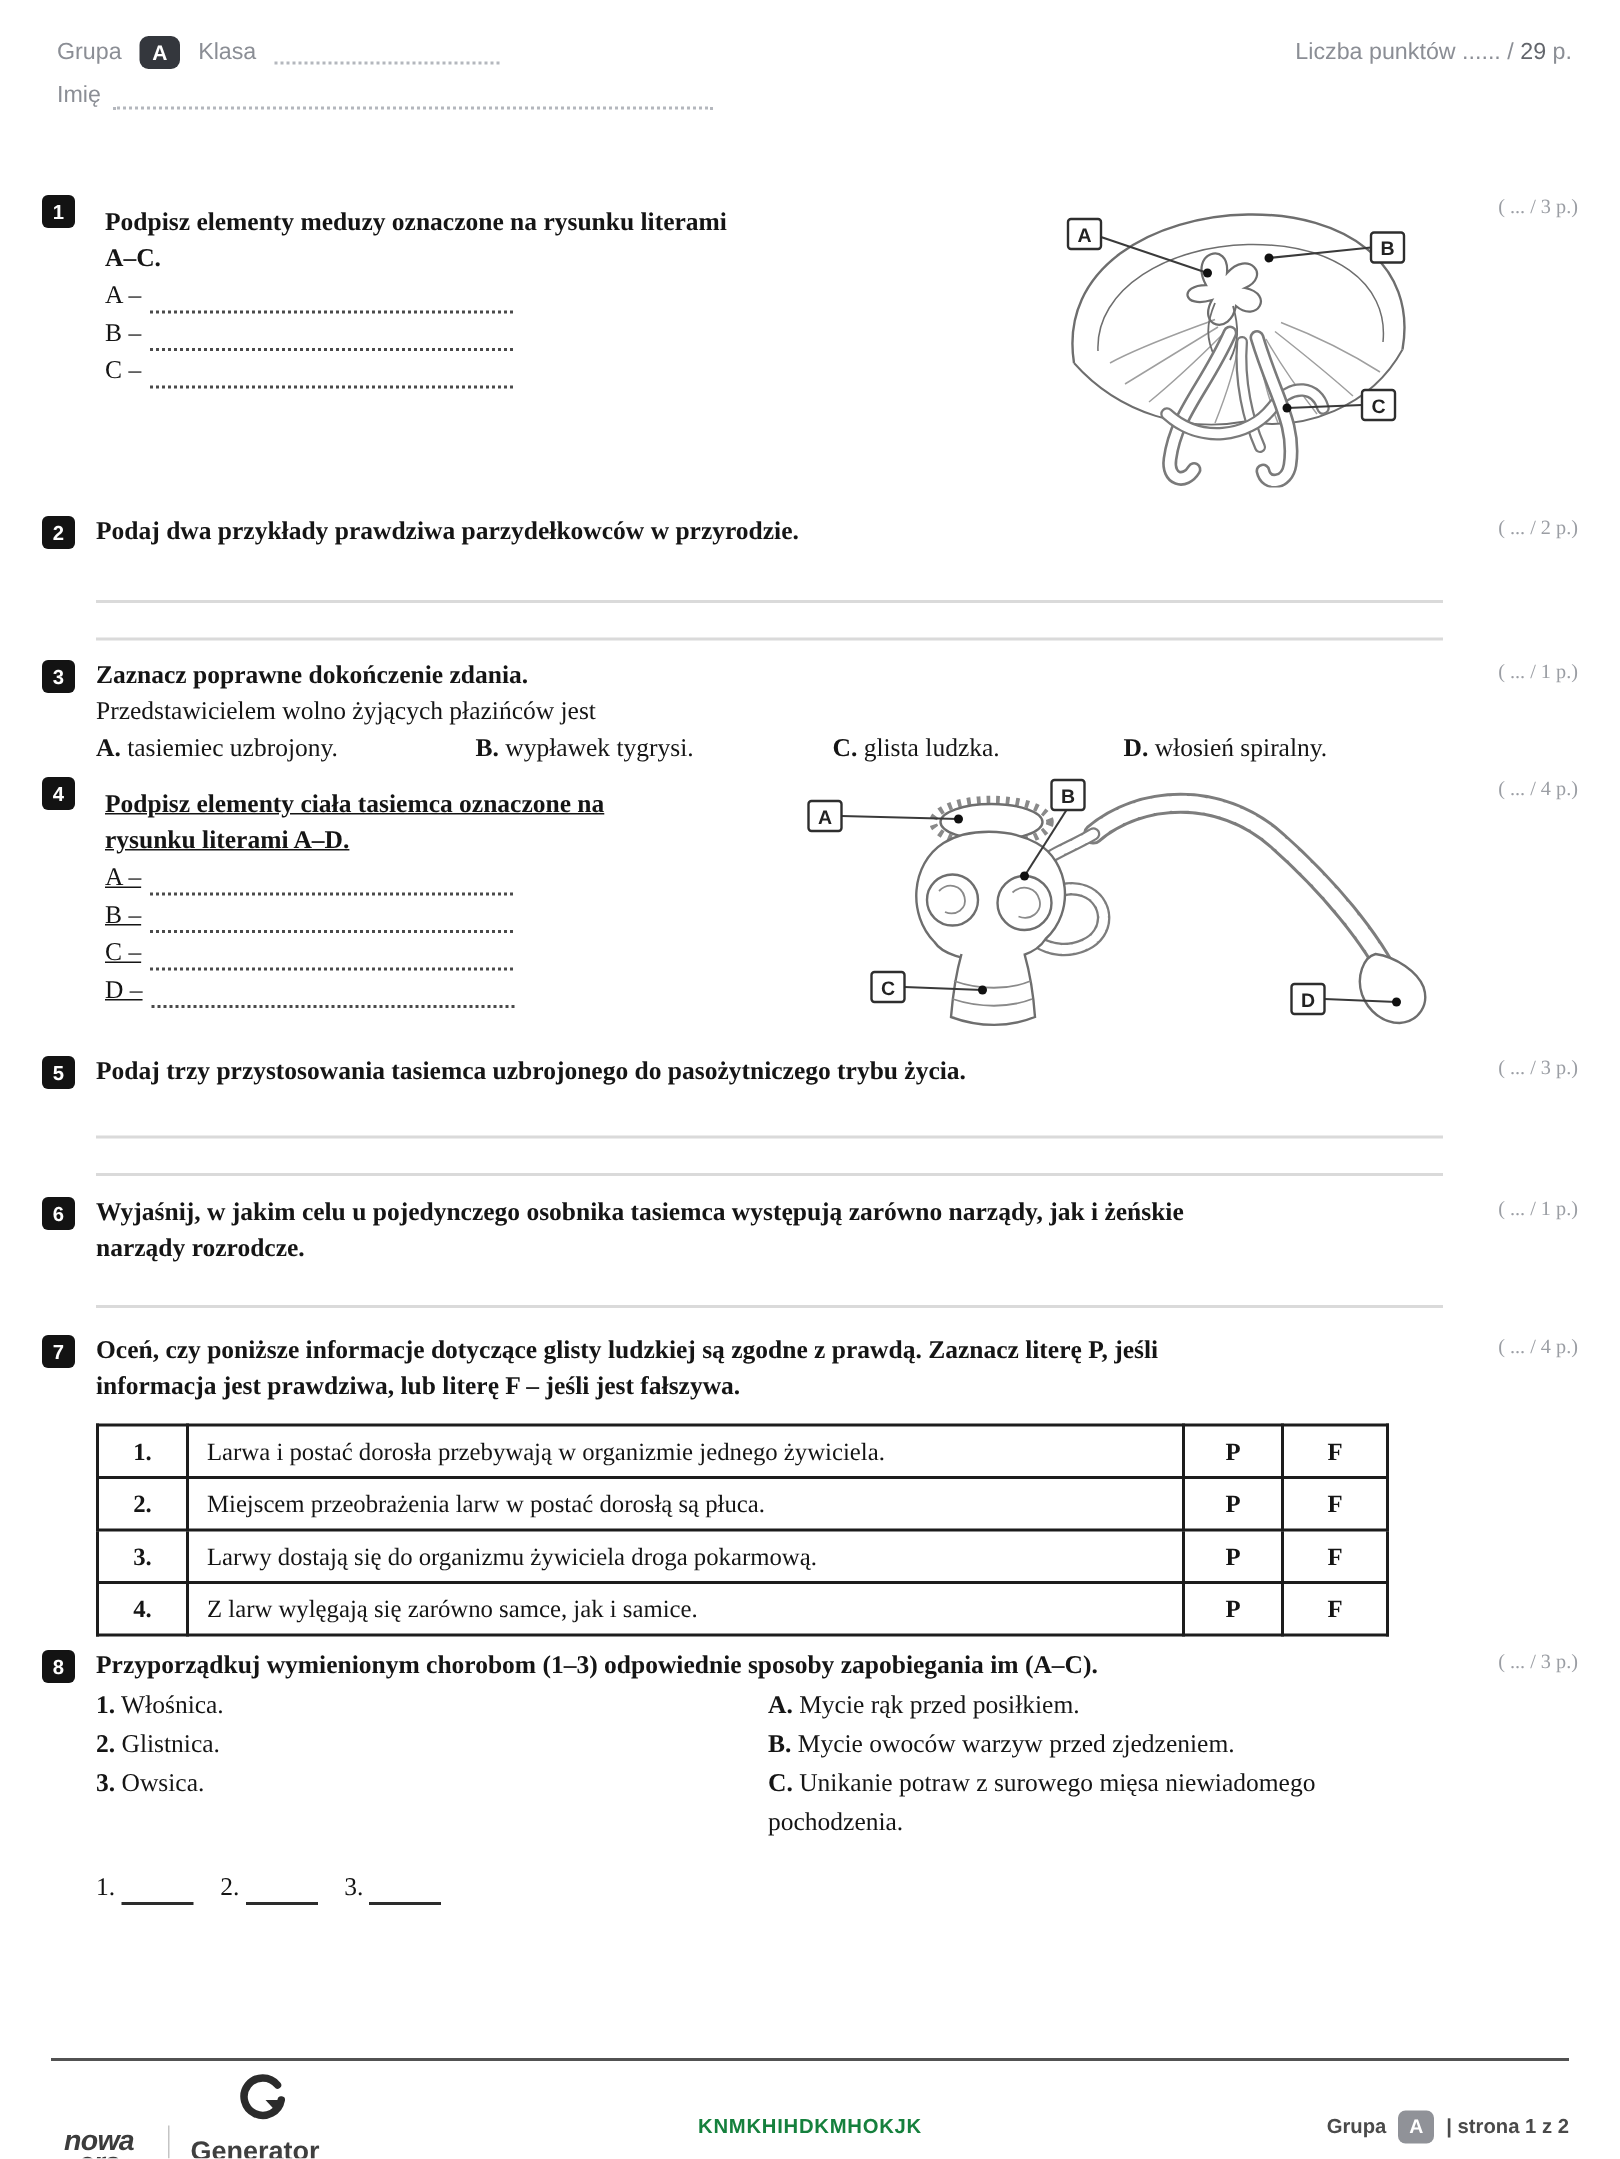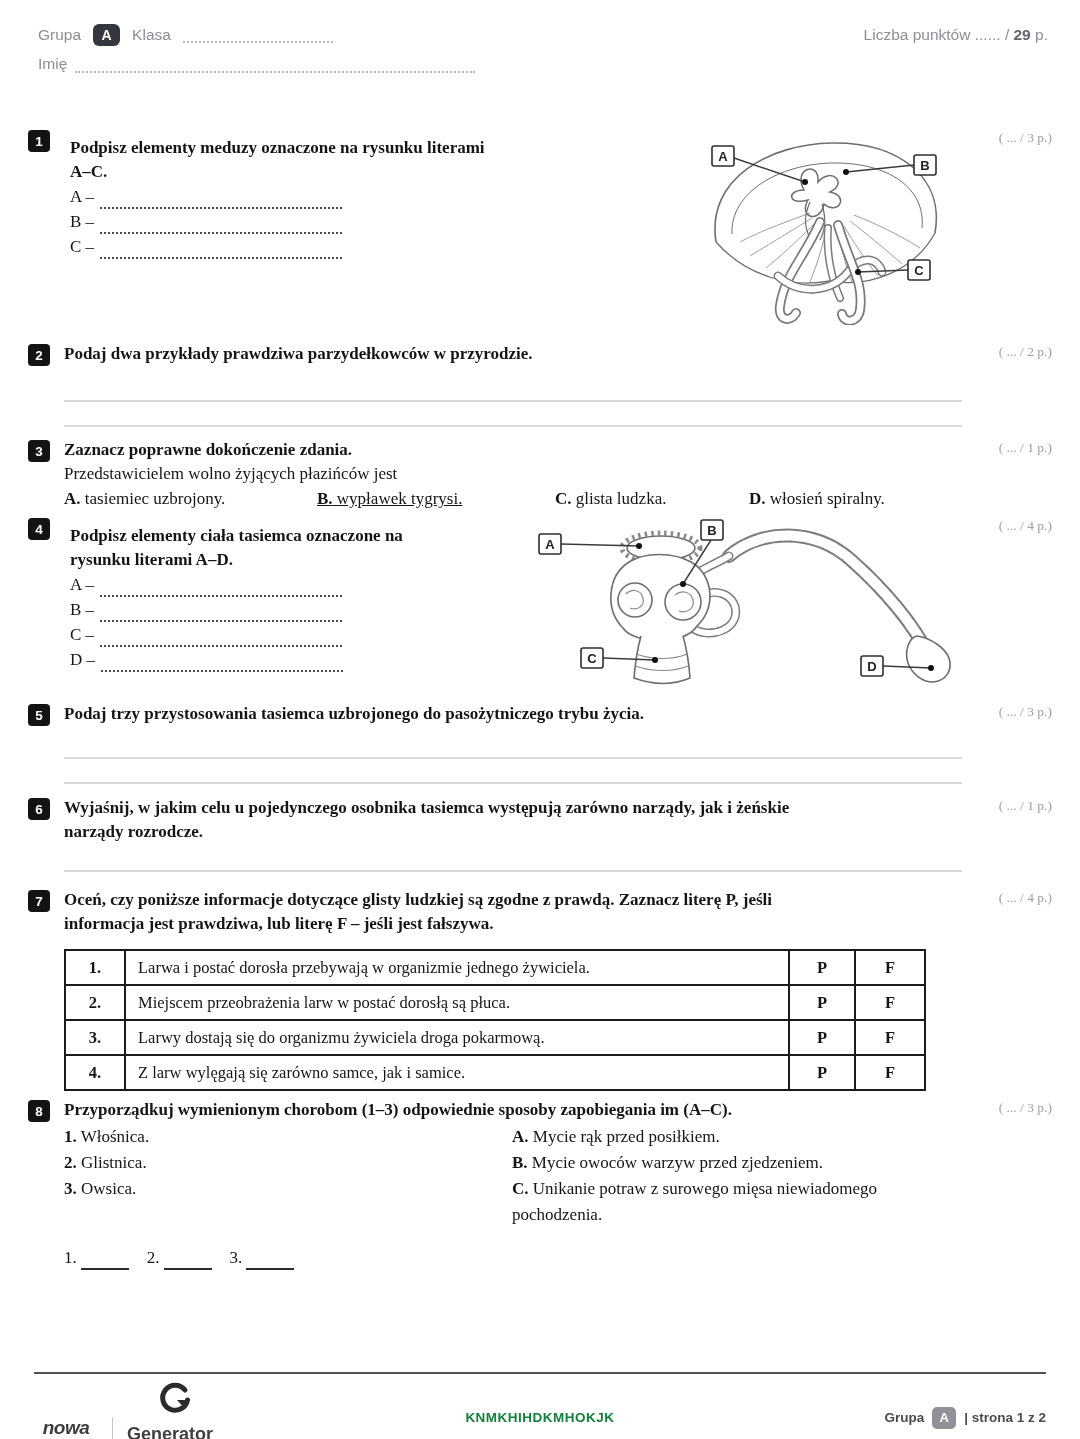--- a/index.html
+++ b/index.html
@@ -9,21 +9,21 @@
   
   .hdr{position:absolute;left:38px;right:32px;top:24px;
        font-family:"Liberation Sans",sans-serif;color:#8b8e95;font-size:15.5px;}
   .hdr-row{display:flex;align-items:center;}
   .hdr-left{display:flex;align-items:center;gap:12px;flex:1;}
   .badge-dark{display:inline-flex;align-items:center;justify-content:center;
        min-width:27px;height:22px;background:#34373d;color:#fff;border-radius:6px;
        font-weight:700;font-size:14px;}
   .dotted{border-bottom:2px dotted #b4b7bd;display:inline-block;}
   .class-blank{width:150px;height:13px;}
-  .hdr-right b{color:#63666c;font-weight:700;}
+  .hdr-right b{color:#63666c;font-weight:400;}
   .hdr-row2{margin-top:9px;display:flex;align-items:flex-end;gap:8px;}
   .name-blank{width:400px;height:13px;}
 
   
   .q{position:absolute;left:28px;width:1024px;display:grid;
      grid-template-columns:36px 1fr 90px;}
   .qnum{width:22px;height:22px;background:#131313;border-radius:4px;color:#fff;
      font-family:"Liberation Sans",sans-serif;font-weight:700;font-size:13.5px;
      display:flex;align-items:center;justify-content:center;margin-top:2px;}
   .qbody{font-size:17px;line-height:24px;}
@@ -42,24 +42,24 @@
   .q1 .qbody{padding-top:8px;padding-left:6px;}
   .fig-jelly{position:absolute;left:664px;top:2px;}
   
   .q2{top:342px;height:96px;}
   .q2 .line1{margin-top:34px;}
   .q2 .line2{margin-top:23px;}
   
   .q3{top:438px;height:78px;}
   .opts{display:flex;margin-top:1px;}
   .opt{white-space:nowrap;}
-  .opt-a{width:253px;}.opt-b{width:238px;text-decoration:underline;}.opt-c{width:194px;}
+  .opt-a{width:253px;}.opt-b{width:238px;}.opt-c{width:194px;}
   
   .q4{top:516px;height:186px;}
-  .q4 .qbody{padding-top:8px;padding-left:6px;max-width:480px;}
+  .q4 .qbody{padding-top:8px;padding-left:6px;max-width:480px;text-decoration:underline;}
   .fig-tape{position:absolute;left:505px;top:2px;}
   
   .q5{top:702px;height:94px;}
   .q5 .line1{margin-top:31px;}
   .q5 .line2{margin-top:23px;}
   
   .q6{top:796px;height:92px;}
   .q6 .line1{margin-top:26px;}
   
   .q7{top:888px;}

